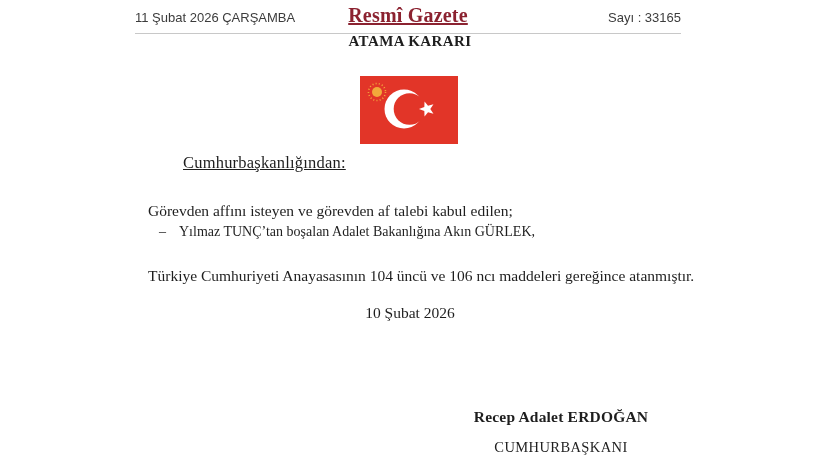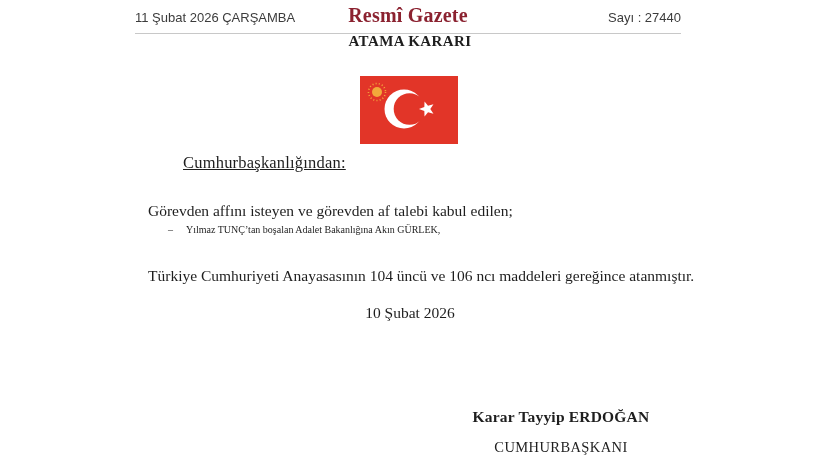--- a/index.html
+++ b/index.html
@@ -35,20 +35,21 @@
     font-size:13px;color:var(--header-text);
     white-space:nowrap;
   }
   .gh-masthead{
     flex:0 0 auto;
     font-family:"Liberation Serif","DejaVu Serif",serif;
     font-weight:bold;font-size:20px;
     color:var(--masthead-color);
     white-space:nowrap;
     letter-spacing:0.2px;
+    text-decoration:underline;
   }
   .gh-issue{
     flex:1;text-align:right;
     font-family:"Liberation Sans","DejaVu Sans",sans-serif;
     font-size:13px;color:var(--header-text);
     white-space:nowrap;
   }
   
   .decree-heading{
     position:absolute;left:0;top:33px;width:820px;
@@ -70,21 +71,21 @@
     font-size:16.5px;text-decoration:underline;letter-spacing:0.2px;
   }
   .decision-number{
     position:absolute;left:183px;top:177px;
     font-size:15.5px;font-weight:bold;
   }
   .intro-line{
     position:absolute;left:148px;top:202px;font-size:15.5px;
   }
   .appointment-line{
-    position:absolute;left:168px;font-size:10px;white-space:nowrap;
+    position:absolute;left:159px;font-size:14px;white-space:nowrap;
   }
   .appointment-line .dash{display:inline-block;margin-right:13px;}
   .appt-0{top:224px;}
   .appt-1{top:246px;}
   .closing-line{
     position:absolute;left:148px;top:267px;font-size:15.5px;
   }
   .decree-date{
     position:absolute;left:0;top:304px;width:820px;
     text-align:center;font-size:15.5px;
@@ -97,21 +98,21 @@
   .signature-title{font-size:14.5px;margin-top:13px;letter-spacing:0.4px;text-align:center;}
 </style>
 </head>
 <body>
 
 <div class="page">
 
   <div class="gazette-header">
     <div class="gh-date">11 Şubat 2026 ÇARŞAMBA</div>
     <div class="gh-masthead">Resmî Gazete</div>
-    <div class="gh-issue">Sayı : 27440</div>
+    <div class="gh-issue">Sayı : 33165</div>
   </div>
 
   <div class="decree-heading">ATAMA KARARI</div>
 
   <div class="flag-wrap">
     <svg viewBox="0 0 98 68" xmlns="http://www.w3.org/2000/svg">
       <rect class="flag-red-fill" x="0" y="0" width="98" height="68"></rect>
 
       <circle class="sun-gold-fill" cx="17" cy="16" r="5"></circle>
       <circle class="sun-ring" cx="17" cy="16" r="8.5"></circle>
@@ -127,17 +128,17 @@
   <div class="intro-line">Görevden affını isteyen ve görevden af talebi kabul edilen;</div>
 
   <div class="appointment-line appt-0">
     <span class="dash">–</span><span>Yılmaz TUNÇ’tan boşalan Adalet Bakanlığına Akın GÜRLEK,</span>
   </div>
 
   <div class="closing-line">Türkiye Cumhuriyeti Anayasasının 104 üncü ve 106 ncı maddeleri gereğince atanmıştır.</div>
   <div class="decree-date">10 Şubat 2026</div>
 
   <div class="signature-block">
-    <div class="signature-name">Karar Tayyip ERDOĞAN</div>
+    <div class="signature-name">Recep Adalet ERDOĞAN</div>
     <div class="signature-title">CUMHURBAŞKANI</div>
   </div>
 
 </div>
 
 </body></html>

